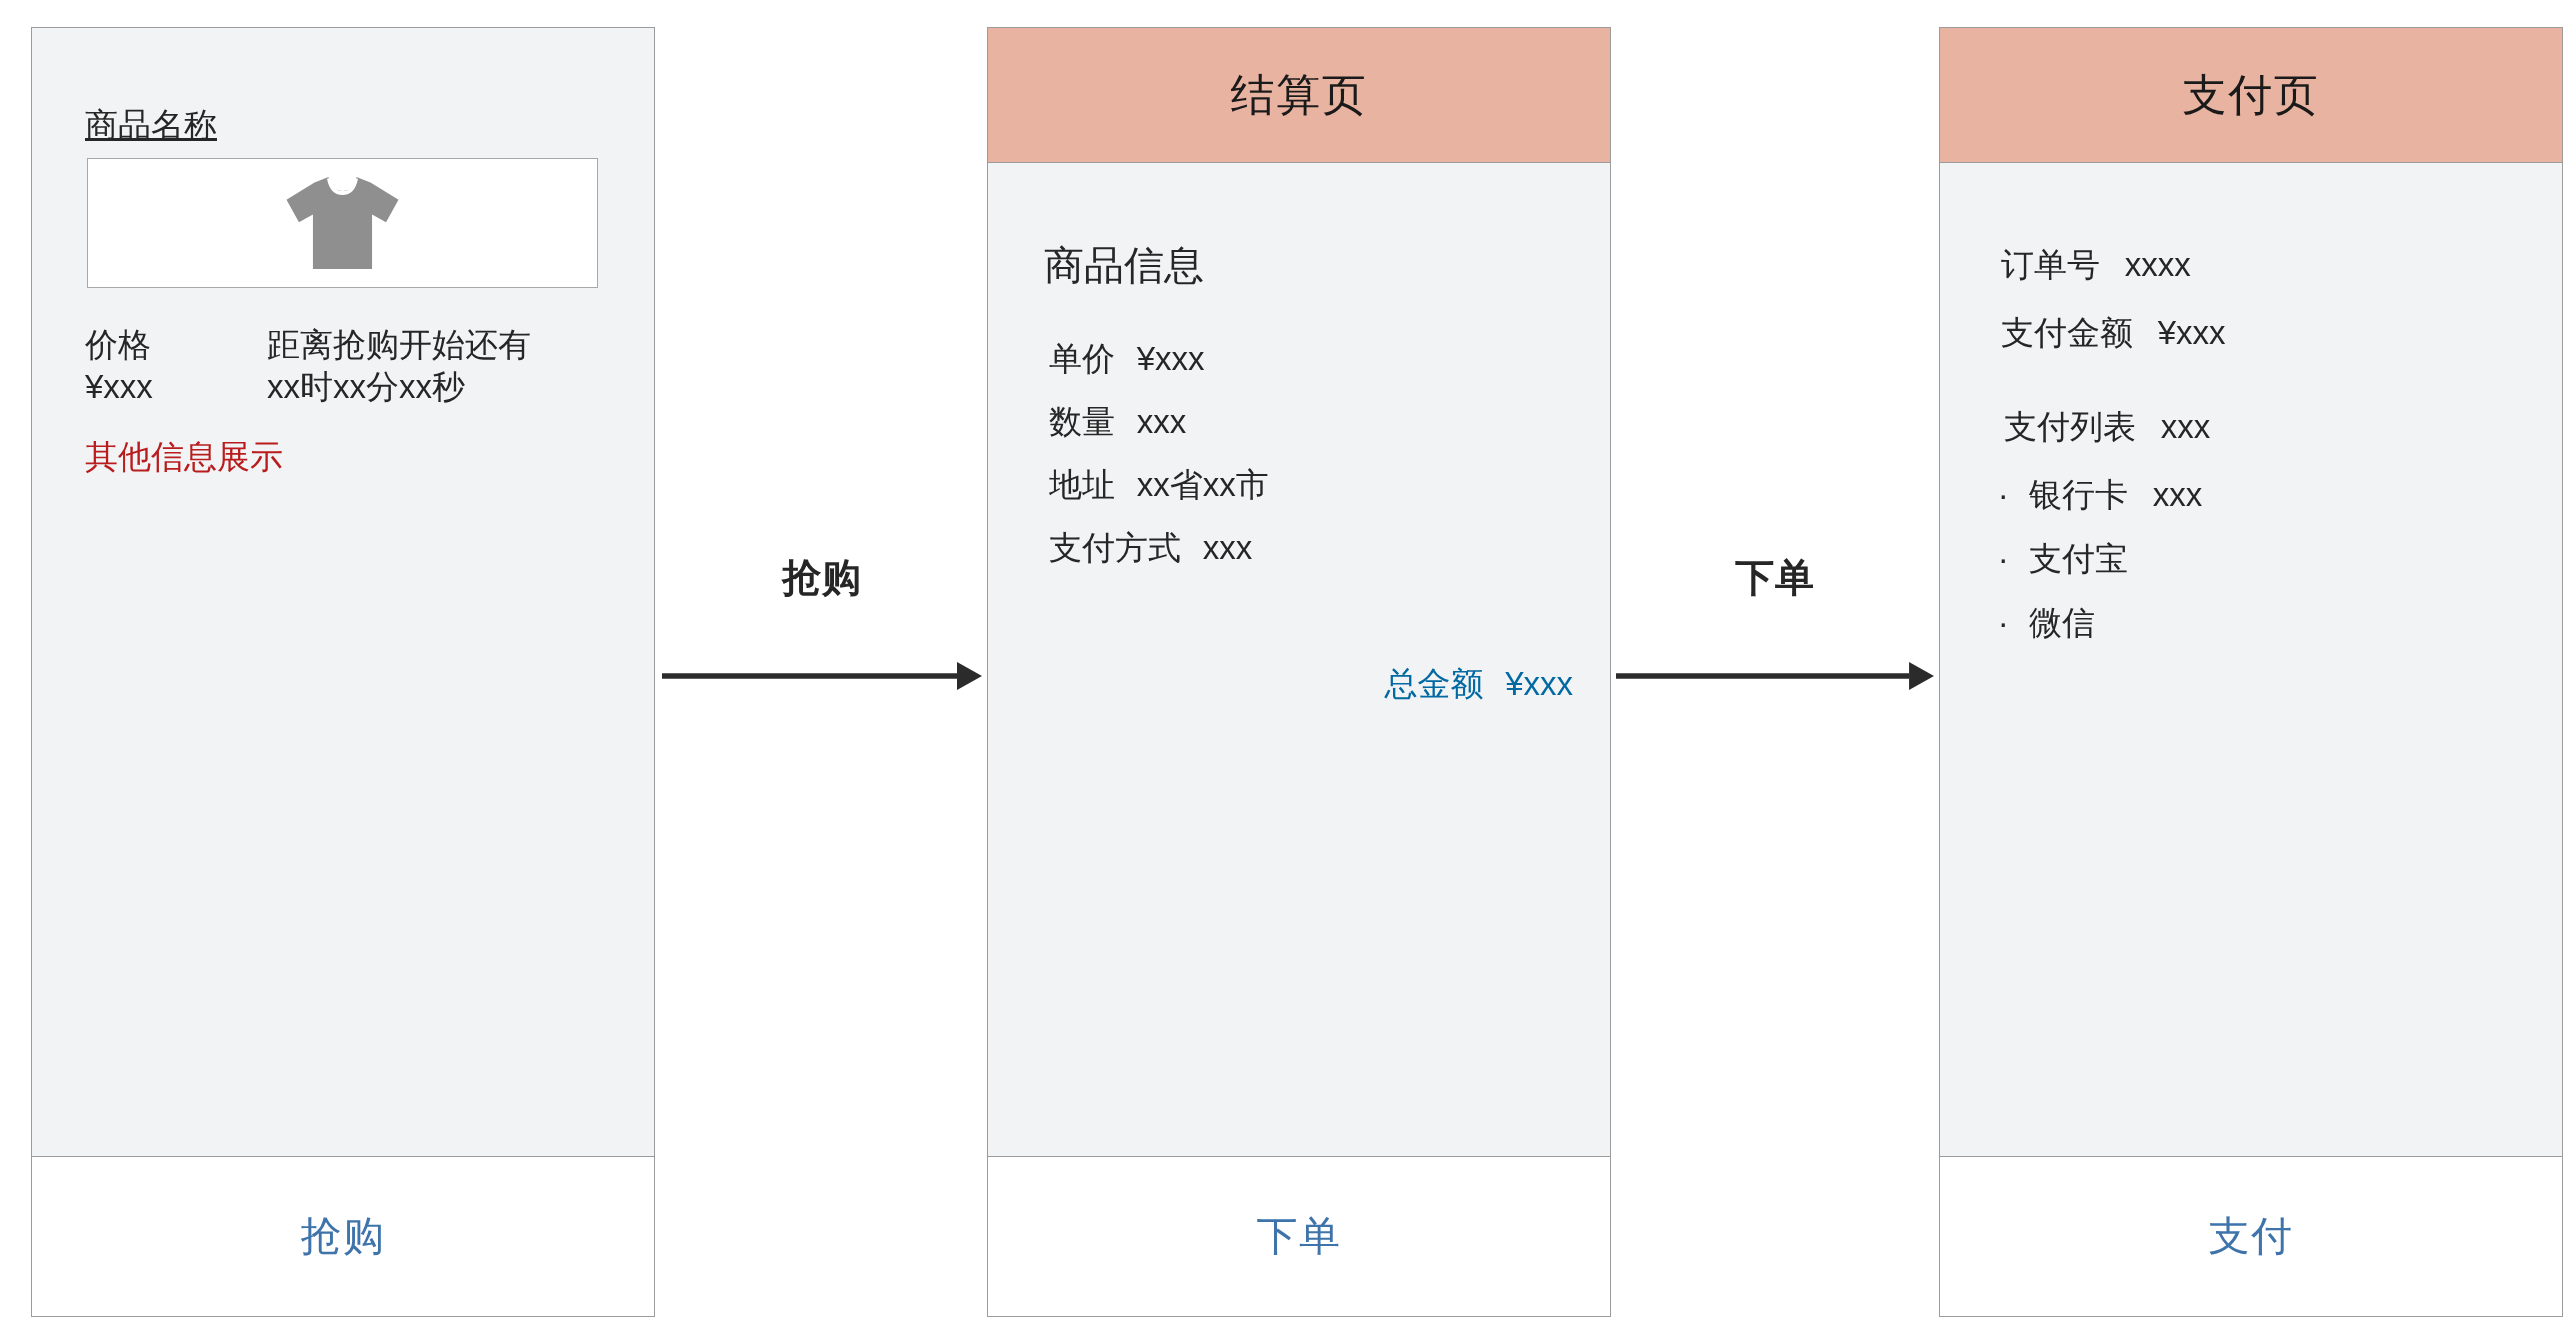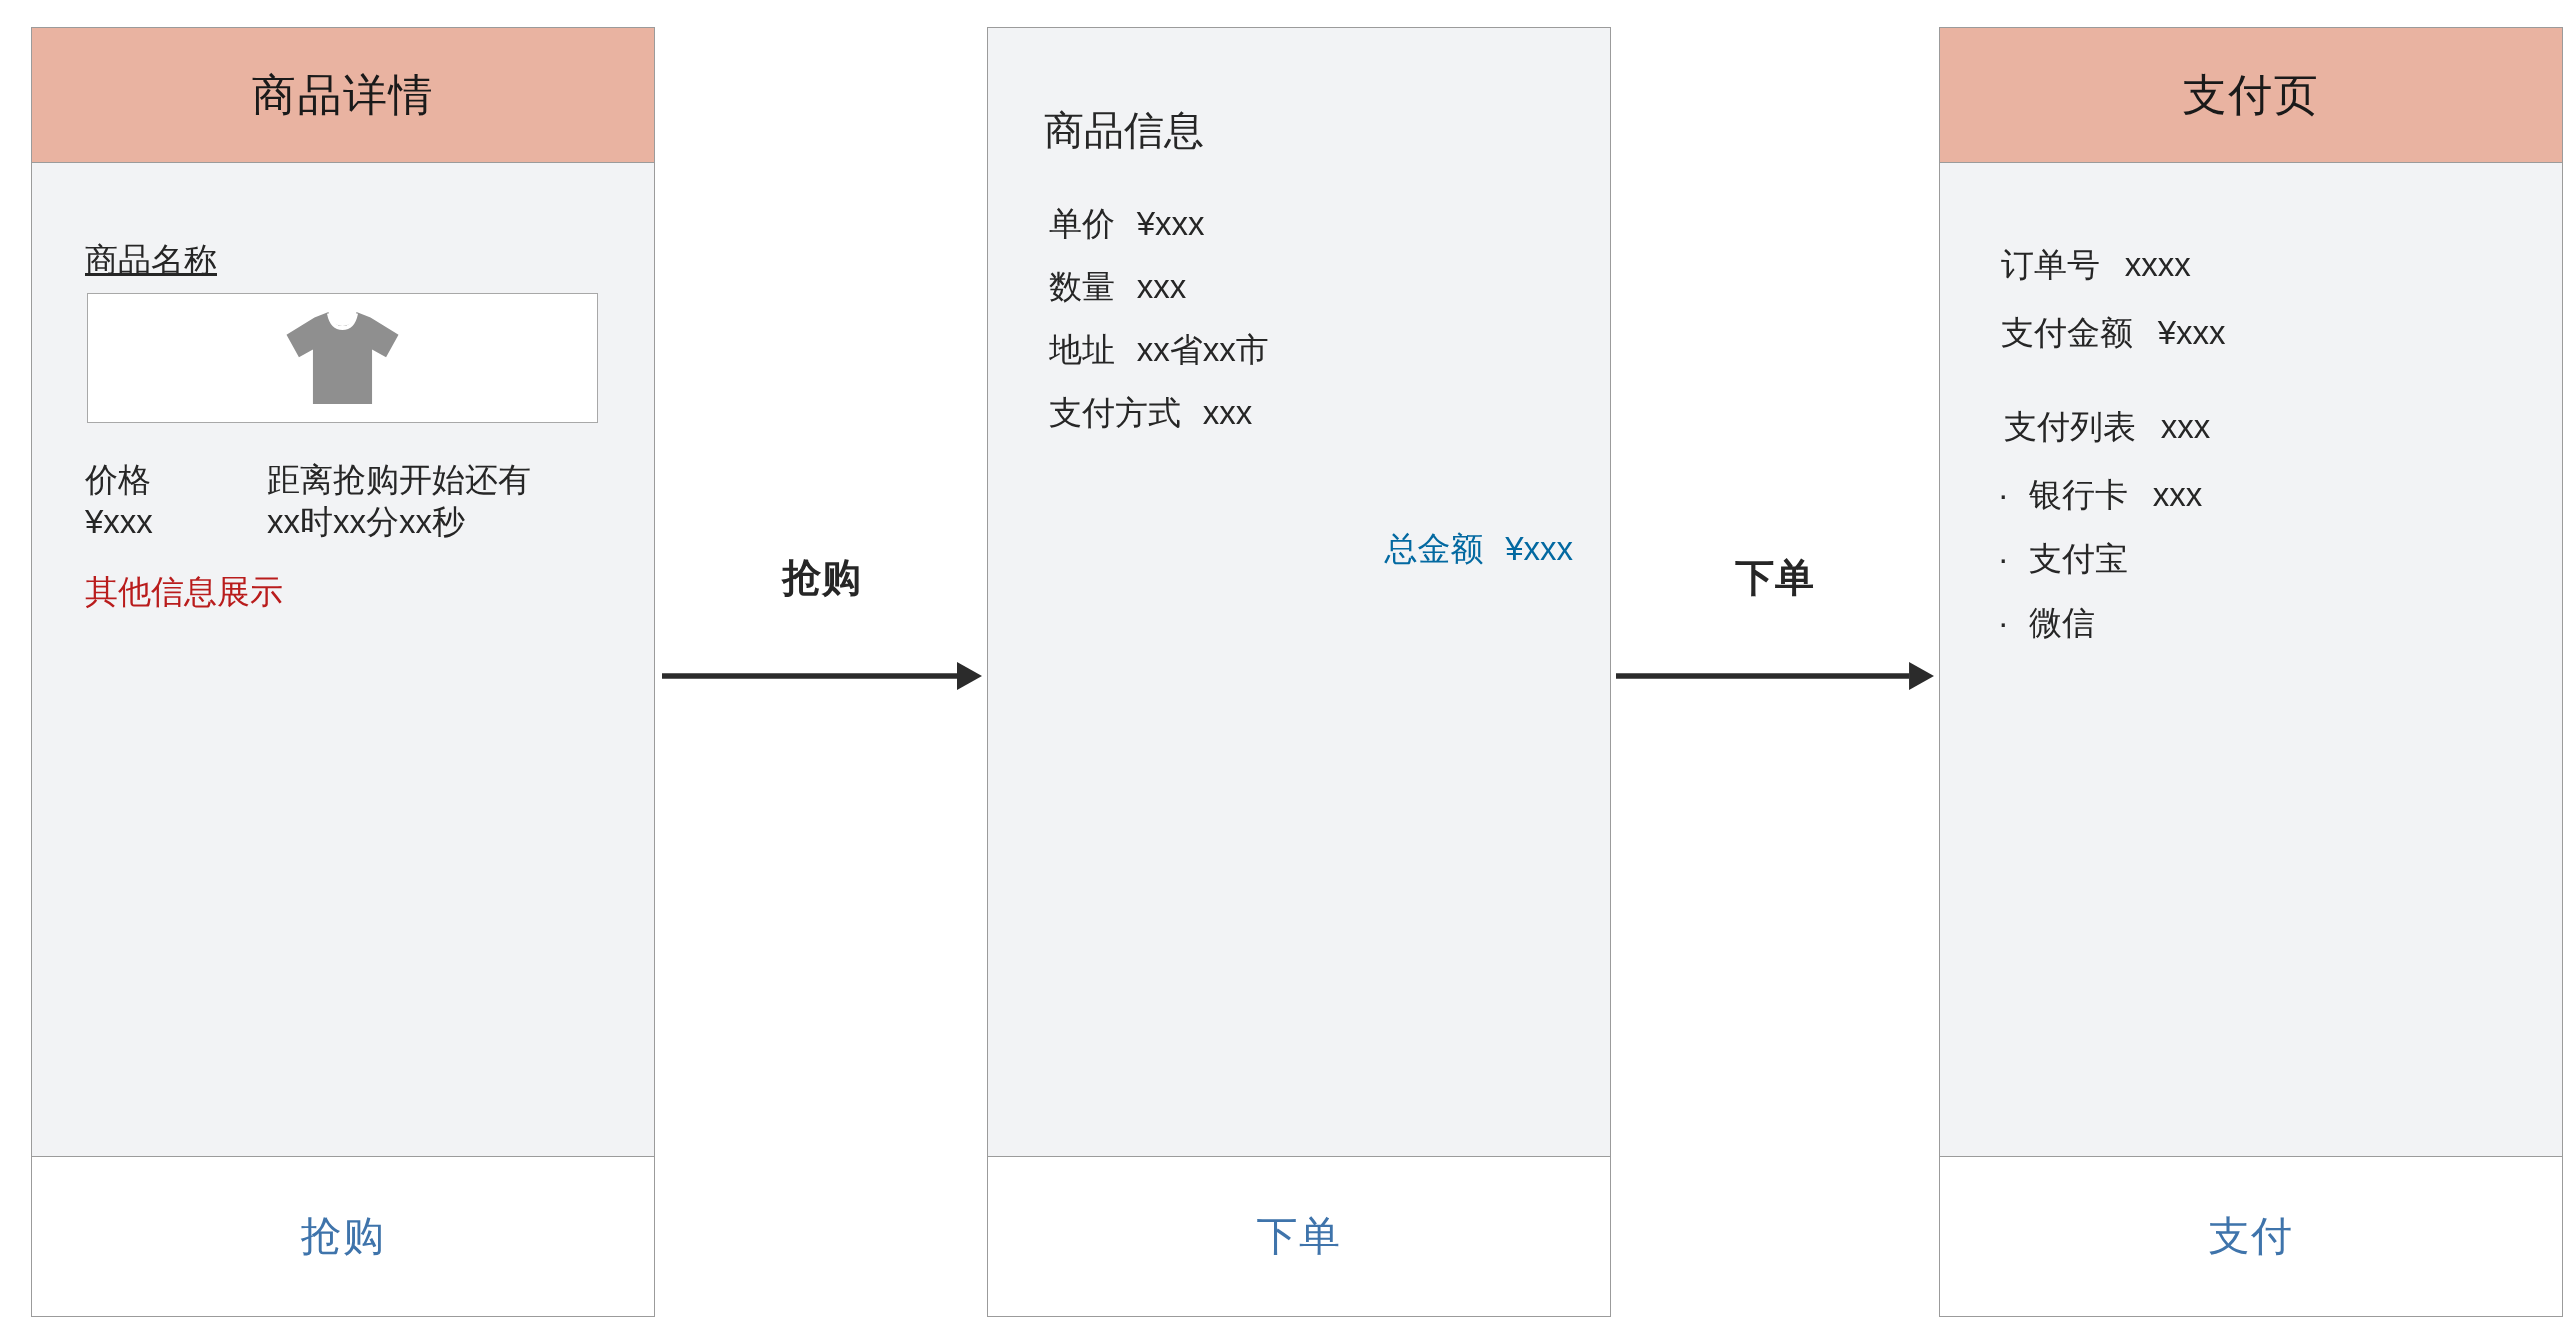--- a/index.html
+++ b/index.html
@@ -212,23 +212,20 @@
     height: 34px;
   }
 </style>
 </head>
 <body>
 
 <div class="canvas">
 
   <div class="phone" id="phone-1">
 
-    <div class="phone-header">
-      <div class="phone-title">商品详情</div>
-    </div>
 
     <div class="phone-body">
 
       <div class="p1-product-name">商品名称</div>
 
       <div class="p1-image-box">
         <svg class="tshirt-svg" width="119" height="98" viewBox="0 0 152 126" aria-hidden="true">
           <path fill="#8F8F8F" d="M58 4 L40 11 L4 33 L20 62 L38 52 L38 122 L114 122 L114 52 L132 62 L148 33 L112 11 L94 4
                    C92 16 85 22 76 22 C67 22 60 16 58 4 Z"></path>
           <path fill="none" stroke="#FFFFFF" stroke-width="5" d="M58.5 5.5 C61 18 67.5 24.5 76 24.5 C84.5 24.5 91 18 93.5 5.5"></path>
@@ -257,20 +254,23 @@
   <div class="connector" id="connector-1">
     <div class="connector-label">抢购</div>
     <svg class="connector-arrow" viewBox="0 0 410 44" preserveAspectRatio="none" aria-hidden="true">
       <line x1="0" y1="22" x2="378" y2="22" stroke="#2B2B2B" stroke-width="7"></line>
       <polygon points="378,4 410,22 378,40" fill="#2B2B2B"></polygon>
     </svg>
   </div>
 
   <div class="phone" id="phone-2">
 
+    <div class="phone-header">
+      <div class="phone-title">结算页</div>
+    </div>
 
     <div class="phone-body">
 
       <div class="p2-section-title">商品信息</div>
 
       <div class="p2-rows">
         <div class="p2-row">
           <span class="lbl">单价</span>
           <span class="val">¥xxx</span>
         </div>

